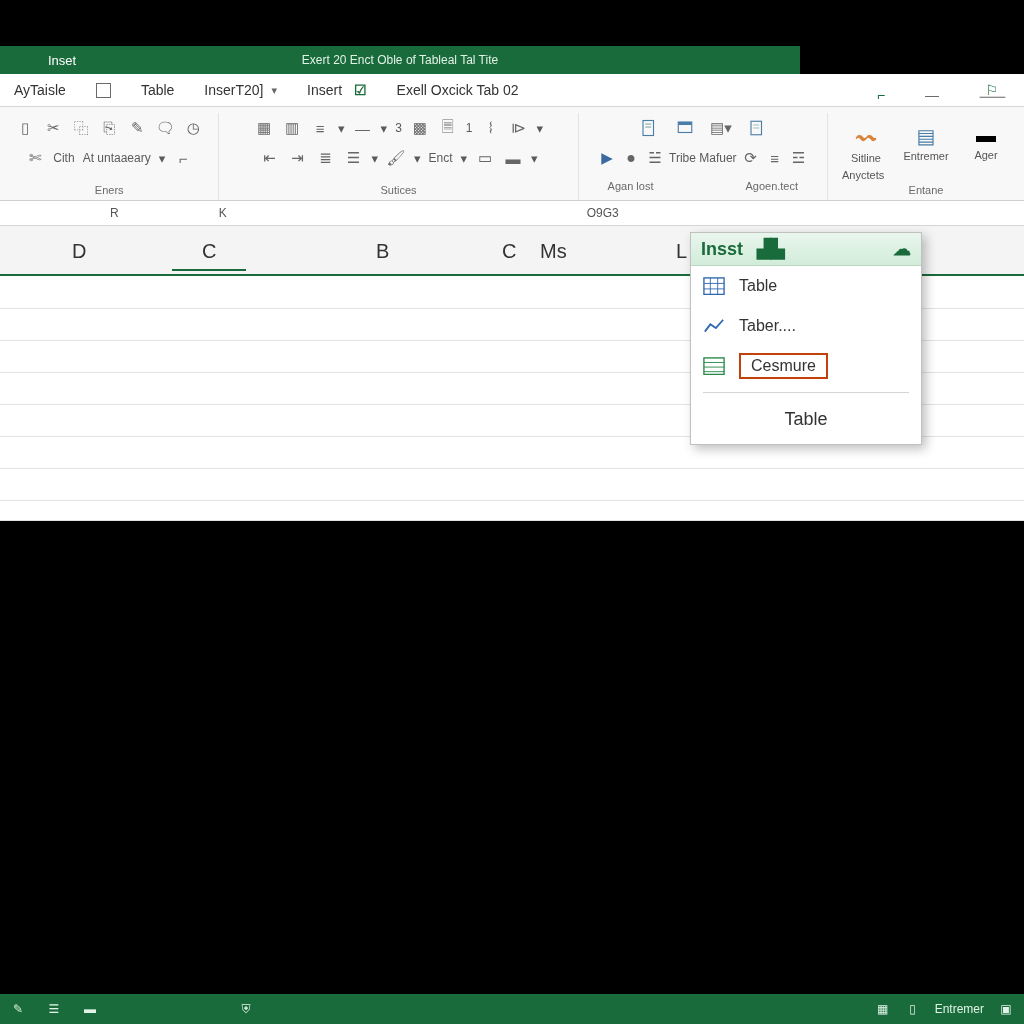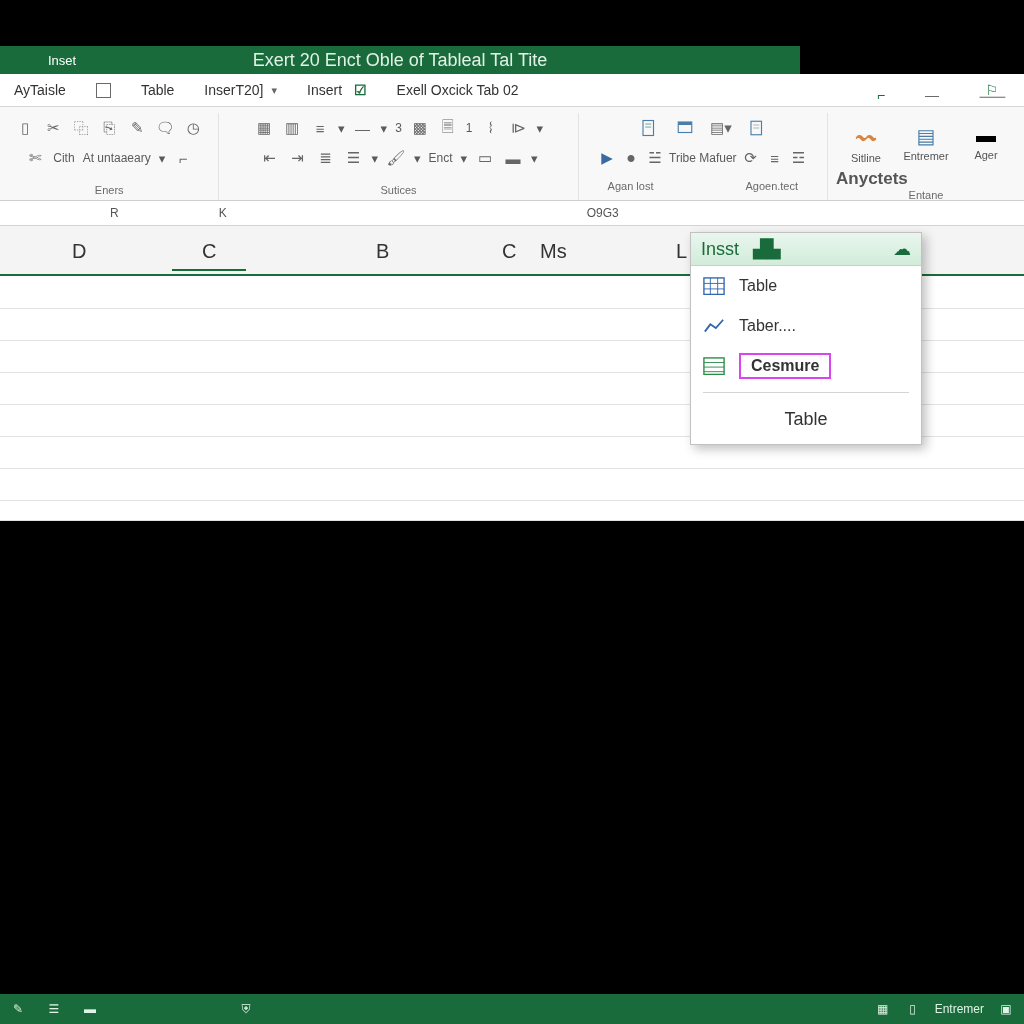--- a/index.html
+++ b/index.html
@@ -1,21 +1,21 @@
 <!DOCTYPE html>
 <html><head>
 <meta charset="utf-8">
 <style>
   * { box-sizing: border-box; margin: 0; padding: 0; }
   html, body { width: 1024px; height: 1024px; font-family: "Segoe UI", Arial, sans-serif; background: #000; overflow: hidden; }
   .app { position: relative; width: 1024px; height: 1024px; }
   .blackbar { position: absolute; top: 0; left: 0; width: 1024px; height: 46px; background: #000; }
   .titlebar { position: absolute; top: 46px; left: 0; width: 800px; height: 28px; background: #1a6b3b; color: #fff; display: flex; align-items: center; font-size: 13px; }
   .tab-insert { margin-left: 38px; padding: 12px 10px; display: flex; align-items: center; height: 100%; }
-  .title-center { position: absolute; left: 50%; transform: translateX(-50%); color: #e1f2e7; font-size: 18px; }
+  .title-center { position: absolute; left: 50%; transform: translateX(-50%); color: #e1f2e7; font-size: 12px; }
   .tabstrip { position: absolute; top: 74px; left: 0; width: 1024px; height: 33px; background: #ffffff; border-bottom: 1px solid #d6d6d6; display: flex; align-items: center; gap: 14px; padding-left: 6px; font-size: 14px; color: #333; }
   .tabstrip > div { display: flex; align-items: center; gap: 6px; padding: 0 8px; height: 100%; }
   .tabstrip .chk { width: 15px; height: 15px; border: 1.2px solid #6a6a6a; }
   .tabstrip .dd { font-size: 11px; color: #666; margin-left:2px;}
   .ribbon { position: absolute; top: 107px; left: 0; width: 1024px; height: 94px; background: #f8f8f8; border-bottom: 1px solid #cfcfcf; display:flex; padding-top:6px;}
   .ribbongroup { display:flex; flex-direction:column; align-items:center; padding: 0 8px; border-right:1px solid #e3e3e3; }
   .ribbongroup:last-child{border-right:none;}
   .ribrow { display:flex; align-items:center; gap:8px; height:30px; color:#5a5a5a; font-size:13px;}
   .ibtn { width:20px; height:20px; display:flex; align-items:center; justify-content:center; color:#666; font-size:15px;}
   .ibtn svg{width:18px;height:18px;}
@@ -23,23 +23,23 @@
   .caption{font-size:11px;color:#6a6a6a;margin-top:auto;margin-bottom:4px;}
   .bigbtn{display:flex;flex-direction:column;align-items:center;justify-content:center;width:60px;height:56px;padding-top:4px;}
   .bigbtn .lbl{font-size:11px;color:#555;margin-top:2px;text-align:center;line-height:1.1;}
   .formulabar{position:absolute;top:201px;left:0;width:1024px;height:25px;background:#fff;border-bottom:1px solid #d4d4d4;display:flex;align-items:center;gap:100px;padding-left:110px;font-size:12px;color:#555;}
   .gridwrap{position:absolute;top:226px;left:0;width:1024px;height:294px;background:#fff;}
   .colheads{position:relative;height:50px;background:#f4f4f4;border-bottom:2px solid #1a6b3b;}
   .ch{position:absolute;top:14px;font-size:20px;color:#333;}
   .rows{position:relative;width:1024px;height:244px;}
   .gridline{position:absolute;left:0;width:1024px;height:0;border-top:1px solid #e2e2e2;}
   .dropdown{position:absolute;top:232px;left:690px;width:232px;background:#fff;border:1px solid #c1c1c1;box-shadow:4px 4px 10px rgba(0,0,0,.25);font-size:16px;color:#333;}
-  .dd-head{height:20px;background:linear-gradient(#e9f6ee,#d2ecd9);border-bottom:1px solid #bcd6c3;display:flex;align-items:center;gap:10px;padding:16px 10px;color:#1a6b3b;font-weight:400;font-size:18px;}
+  .dd-head{height:20px;background:linear-gradient(#e9f6ee,#d2ecd9);border-bottom:1px solid #bcd6c3;display:flex;align-items:center;gap:10px;padding:16px 10px;color:#1a6b3b;font-weight:700;font-size:18px;}
   .dd-item{display:flex;align-items:center;gap:14px;height:40px;padding:0 12px;}
-  .dd-item.highlight .txt{border:2px solid #d946ef;padding:2px 10px;font-weight:bold;}
+  .dd-item.highlight .txt{border:2px solid #c2410c;padding:2px 10px;}
   .dd-sep{height:1px;background:#d4d4d4;margin:6px 12px;}
   .dd-footer{text-align:center;padding:10px 0 14px 0;font-size:18px;}
   .dd-icon{width:22px;height:20px;display:flex;align-items:center;justify-content:center;}
   .wincontrols{position:absolute;top:84px;right:0;width:210px;height:22px;display:flex;align-items:center;justify-content:flex-end;gap:40px;padding-right:18px;color:#6a6a6a;font-size:14px;}
   .statusbar{position:absolute;bottom:0;left:0;width:1024px;height:30px;background:#1a6b3b;display:flex;align-items:center;color:#dff3e6;font-size:12px;padding:0 10px;gap:20px;}
   .statusbar .right{margin-left:auto;display:flex;align-items:center;gap:14px;}
   .sbicon{width:16px;height:16px;display:flex;align-items:center;justify-content:center;}
 </style>
 </head>
 <body>
@@ -190,21 +190,21 @@
         <div class="bigbtn">
           <span style="color:#4a7da8;font-size:20px;">▤</span>
           <span class="lbl">Entremer</span>
         </div>
         <div class="bigbtn">
           <span style="font-size:20px;">▬</span>
           <span class="lbl">Ager</span>
         </div>
       </div>
       <div style="display:flex;width:100%;">
-        <span class="lbl" style="margin-left:0;font-size:17px;color:#555;font-weight:bold;">Anyctets</span>
+        <span class="lbl" style="margin-left:6px;font-size:11px;color:#555;">Anyctets</span>
       </div>
       <div class="caption">Entane</div>
     </div>
   </div>
 
   <div class="formulabar">
     <span>R</span>
     <span>K</span>
     <span style="margin-left:260px;">O9G3</span>
   </div>

